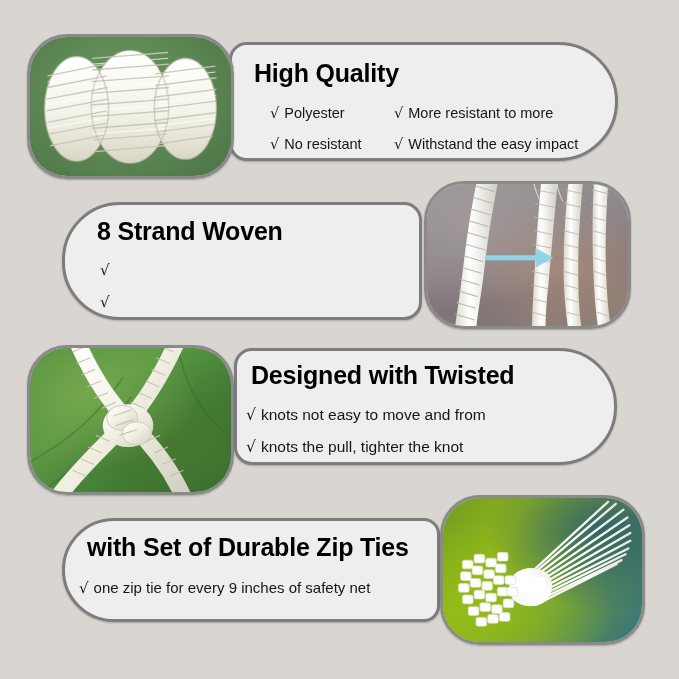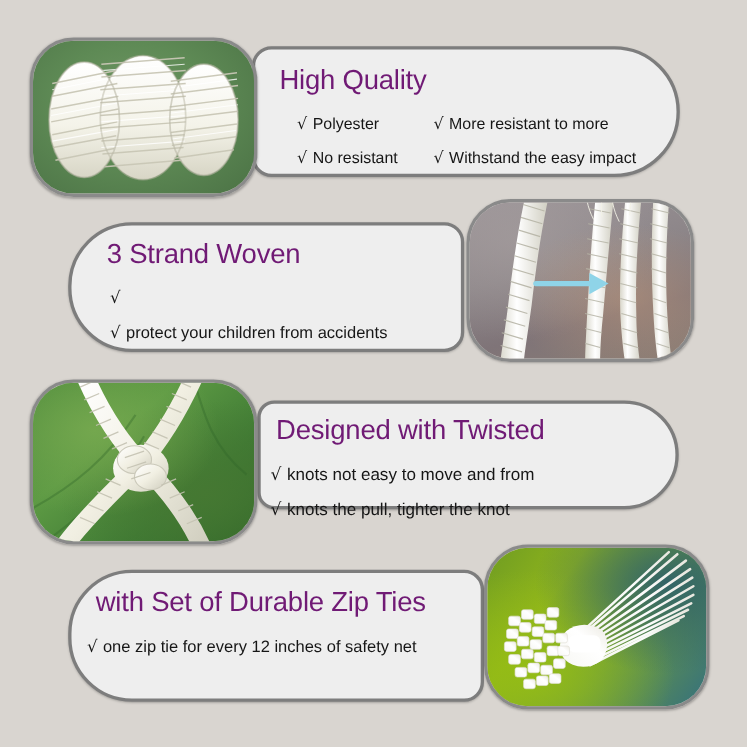--- a/index.html
+++ b/index.html
@@ -38,22 +38,22 @@
   .text-panel {
     position: absolute;
     background: #eeeeee;
     border: 3px solid #7d7d7d;
     box-sizing: border-box;
     z-index: 2;
     box-shadow: 0 1px 2px rgba(0,0,0,0.22);
   }
 
   .headline {
-    font-weight: normal;
-    color: #701a75;
+    font-weight: bold;
+    color: #000000;
     letter-spacing: -0.2px;
     white-space: nowrap;
   }
   .bullet {
     color: #161616;
     white-space: nowrap;
     display: flex;
     align-items: baseline;
   }
   .tick {
@@ -84,35 +84,35 @@
   #row2-panel .b2 { position: absolute; left: 35px; top: 88px; font-size: 15px; }
 
   #row2-img { left: 424px; top: 181px; width: 207px; height: 148px; border-radius: 40px; }
   .strand-bg { position:absolute; inset:0;
       background:
         radial-gradient(ellipse at 72% 62%, rgba(190,150,120,0.55) 0%, rgba(160,130,110,0) 55%),
         radial-gradient(ellipse at 22% 25%, rgba(168,160,160,0.6) 0%, rgba(140,130,132,0) 60%),
         linear-gradient(165deg, #9b9498 0%, #8d8689 40%, #7f7478 70%, #8a7d74 100%); }
 
   
-  #row3-panel { left: 234px; top: 364px; width: 383px; height: 99px;
+  #row3-panel { left: 234px; top: 348px; width: 383px; height: 117px;
                 border-radius: 18px 58px 58px 18px; }
   #row3-panel .headline { position: absolute; left: 14px; top: 10px; font-size: 25px; }
   #row3-panel .b1 { position: absolute; left: 9px; top: 55px; font-size: 15.5px; }
   #row3-panel .b2 { position: absolute; left: 9px; top: 87px; font-size: 15.5px; }
 
   #row3-img { left: 27px; top: 345px; width: 207px; height: 150px; border-radius: 40px; }
   .leaf-bg { position:absolute; inset:0;
       background:
         radial-gradient(ellipse at 28% 30%, rgba(120,170,80,0.85) 0%, rgba(90,140,60,0) 55%),
         radial-gradient(ellipse at 78% 70%, rgba(70,120,50,0.9) 0%, rgba(60,105,45,0) 60%),
         linear-gradient(140deg, #4e8a3c 0%, #5d9a44 35%, #3f7a34 70%, #2f6428 100%); }
 
   
-  #row4-panel { left: 62px; top: 518px; width: 378px; height: 120px;
+  #row4-panel { left: 62px; top: 518px; width: 378px; height: 104px;
                 border-radius: 58px 18px 18px 58px; }
   #row4-panel .headline { position: absolute; left: 22px; top: 12px; font-size: 25px; }
   #row4-panel .b1 { position: absolute; left: 14px; top: 58px; font-size: 15px; }
 
   #row4-img { left: 440px; top: 495px; width: 205px; height: 150px; border-radius: 40px; }
   .zip-bg { position:absolute; inset:0;
       background:
         radial-gradient(ellipse at 82% 22%, rgba(40,90,110,0.85) 0%, rgba(60,110,90,0) 52%),
         radial-gradient(ellipse at 20% 78%, rgba(150,190,20,0.9) 0%, rgba(130,170,25,0) 58%),
         linear-gradient(125deg, #6f9c22 0%, #8fb41c 30%, #6f9e3c 58%, #35707e 100%); }
@@ -175,27 +175,26 @@
         </g>
 
         <ellipse cx="48" cy="74" rx="33" ry="54" fill="none" stroke="#b9b7a6" stroke-width="1.6" opacity="0.6"></ellipse>
         <ellipse cx="103" cy="72" rx="40" ry="58" fill="none" stroke="#b9b7a6" stroke-width="1.6" opacity="0.5"></ellipse>
         <ellipse cx="160" cy="74" rx="32" ry="52" fill="none" stroke="#b9b7a6" stroke-width="1.6" opacity="0.6"></ellipse>
       </svg>
     </div>
   </div>
 
   <div class="text-panel" id="row2-panel">
-    <div class="headline">3 Strand Woven</div>
+    <div class="headline">8 Strand Woven</div>
     <div class="bullet b1">
       <span class="tick">√</span>
     </div>
     <div class="bullet b2">
       <span class="tick">√</span>
-      <span>protect your children from accidents</span>
     </div>
   </div>
 
   <div class="img-card" id="row2-img">
     <div class="img-inner">
       <div class="strand-bg"></div>
       <svg class="ill" viewBox="0 0 207 148" preserveAspectRatio="none">
         <defs>
           <linearGradient id="cordGrad" x1="0" y1="0" x2="1" y2="0">
             <stop offset="0%" stop-color="#d9d7cb"></stop>
@@ -280,21 +279,21 @@
           <path d="M86 70 L104 64 M88 80 L106 74 M92 90 L110 84"></path>
         </g>
       </svg>
     </div>
   </div>
 
   <div class="text-panel" id="row4-panel">
     <div class="headline">with Set of Durable Zip Ties</div>
     <div class="bullet b1">
       <span class="tick">√</span>
-      <span>one zip tie for every 12 inches of safety net</span>
+      <span>one zip tie for every 9 inches of safety net</span>
     </div>
   </div>
 
   <div class="img-card" id="row4-img">
     <div class="img-inner">
       <div class="zip-bg"></div>
       <svg class="ill" viewBox="0 0 205 150" preserveAspectRatio="none">
         <defs>
           <linearGradient id="tieGrad" x1="0" y1="1" x2="1" y2="0">
             <stop offset="0%" stop-color="#f7f7f3"></stop>

